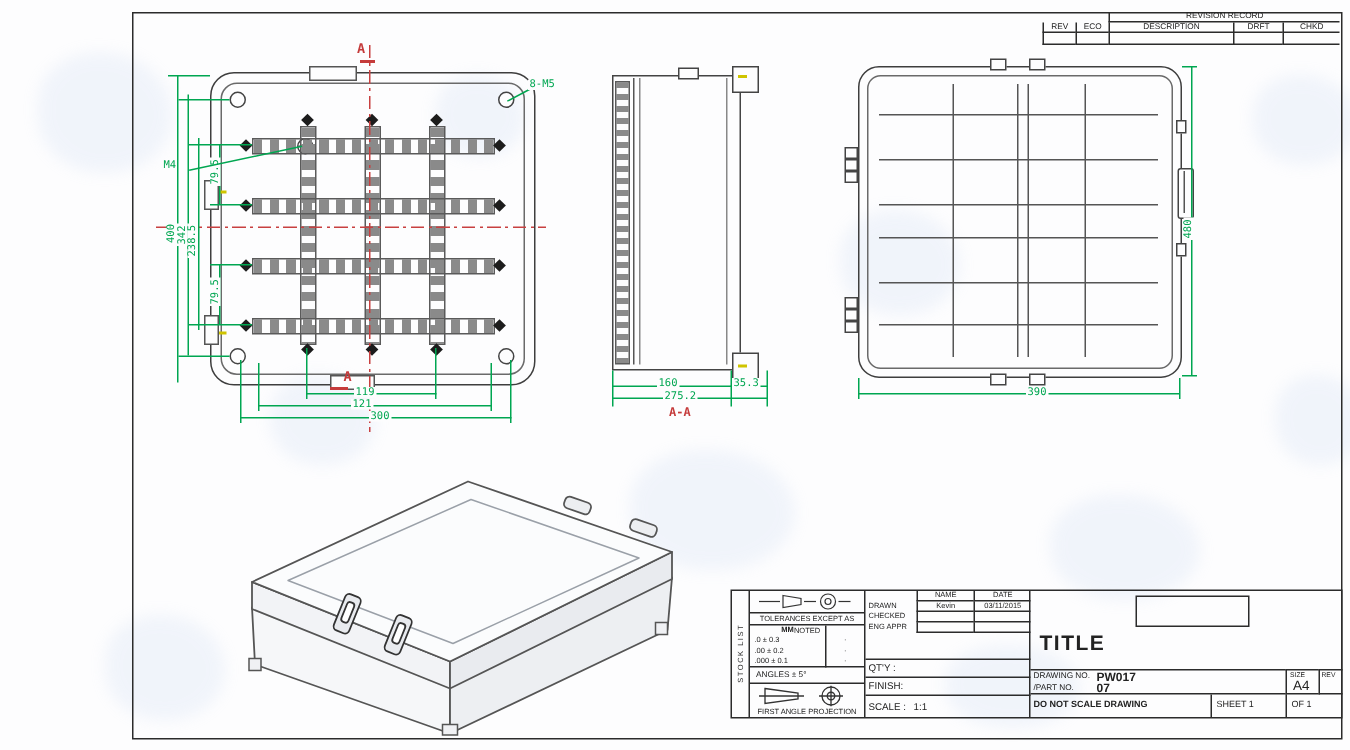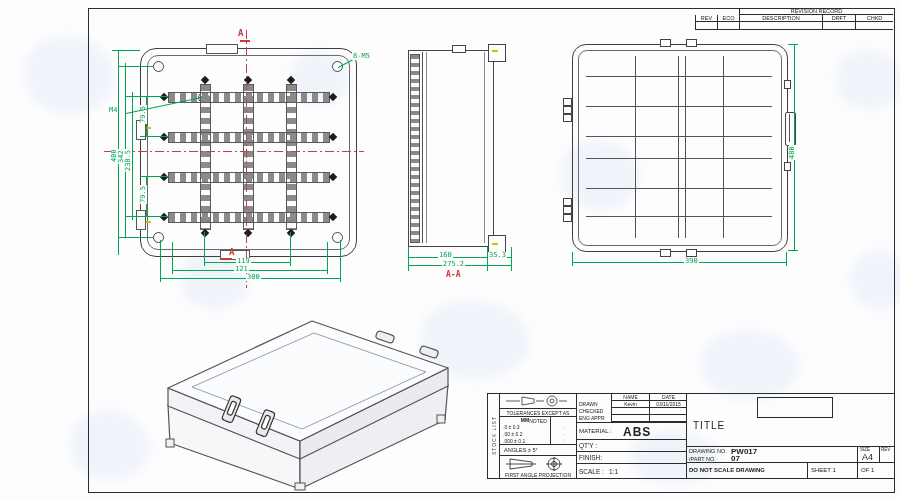--- a/index.html
+++ b/index.html
@@ -294,35 +294,31 @@
     <div class="cell tinytxt" style="left:72px;top:0;width:38px;height:7px;text-align:center;line-height:7px;border-left:1px solid #2b2b2b;border-bottom:1px solid #2b2b2b;">DATE</div>
     <div class="cell tinytxt" style="left:2px;top:7px;width:32px;height:7px;line-height:7px;">DRAWN</div>
     <div class="cell tinytxt" style="left:34px;top:7px;width:38px;height:7px;text-align:center;line-height:7px;border-left:1px solid #2b2b2b;border-bottom:1px solid #2b2b2b;">Kevin</div>
     <div class="cell tinytxt" style="left:72px;top:7px;width:38px;height:7px;text-align:center;line-height:7px;border-left:1px solid #2b2b2b;border-bottom:1px solid #2b2b2b;">03/11/2015</div>
     <div class="cell tinytxt" style="left:2px;top:14px;width:32px;height:7px;line-height:7px;">CHECKED</div>
     <div class="cell" style="left:34px;top:14px;width:38px;height:7px;border-left:1px solid #2b2b2b;border-bottom:1px solid #2b2b2b;"></div>
     <div class="cell" style="left:72px;top:14px;width:38px;height:7px;border-left:1px solid #2b2b2b;border-bottom:1px solid #2b2b2b;"></div>
     <div class="cell tinytxt" style="left:2px;top:21px;width:32px;height:7px;line-height:7px;">ENG APPR</div>
     <div class="cell" style="left:34px;top:21px;width:38px;height:7px;border-left:1px solid #2b2b2b;border-bottom:1px solid #2b2b2b;"></div>
     <div class="cell" style="left:72px;top:21px;width:38px;height:7px;border-left:1px solid #2b2b2b;border-bottom:1px solid #2b2b2b;"></div>
-    <div class="cell bt" style="left:0;top:28px;width:110px;height:17px;">
-      <span style="position:absolute;left:2px;top:5px;font-size:6px;">MATERIAL :</span>
-      <span style="position:absolute;left:46px;top:2px;font-size:12px;font-weight:bold;letter-spacing:1px;">ABS</span>
-    </div>
     <div class="cell bt" style="left:0;top:45px;width:110px;height:12px;line-height:12px;padding-left:2px;font-size:6.5px;">QT'Y :</div>
     <div class="cell bt" style="left:0;top:57px;width:110px;height:12px;line-height:12px;padding-left:2px;font-size:6.5px;">FINISH:</div>
     <div class="cell bt" style="left:0;top:69px;width:110px;height:15px;">
       <span style="position:absolute;left:2px;top:4px;font-size:6.5px;">SCALE :</span>
       <span style="position:absolute;left:32px;top:4px;font-size:6.5px;">1:1</span>
     </div>
   </div>
 
   <div class="cell bl" style="left:198px;top:0;width:208px;height:84px;">
     <div class="cell" style="left:70px;top:3px;width:76px;height:21px;border:1px solid #2b2b2b;"></div>
-    <div class="cell" style="left:6px;top:26px;font-size:10px;letter-spacing:1px;">TITLE</div>
+    <div class="cell" style="left:6px;top:26px;font-size:14px;letter-spacing:1px;font-weight:bold;">TITLE</div>
     <div class="cell bt" style="left:0;top:52px;width:170px;height:8px;">
       <span style="position:absolute;left:2px;top:1px;font-size:5.5px;">DRAWING NO.</span>
       <span style="position:absolute;left:44px;top:0;font-size:8px;font-weight:bold;">PW017</span>
     </div>
     <div class="cell" style="left:0;top:60px;width:170px;height:9px;border-bottom:1px solid #2b2b2b;">
       <span style="position:absolute;left:2px;top:2px;font-size:5.5px;">/PART NO.</span>
       <span style="position:absolute;left:44px;top:0;font-size:8px;font-weight:bold;">07</span>
     </div>
     <div class="cell bt bl" style="left:170px;top:52px;width:22px;height:17px;border-bottom:1px solid #2b2b2b;">
       <span style="position:absolute;left:2px;top:0;font-size:4.5px;">SIZE</span>

